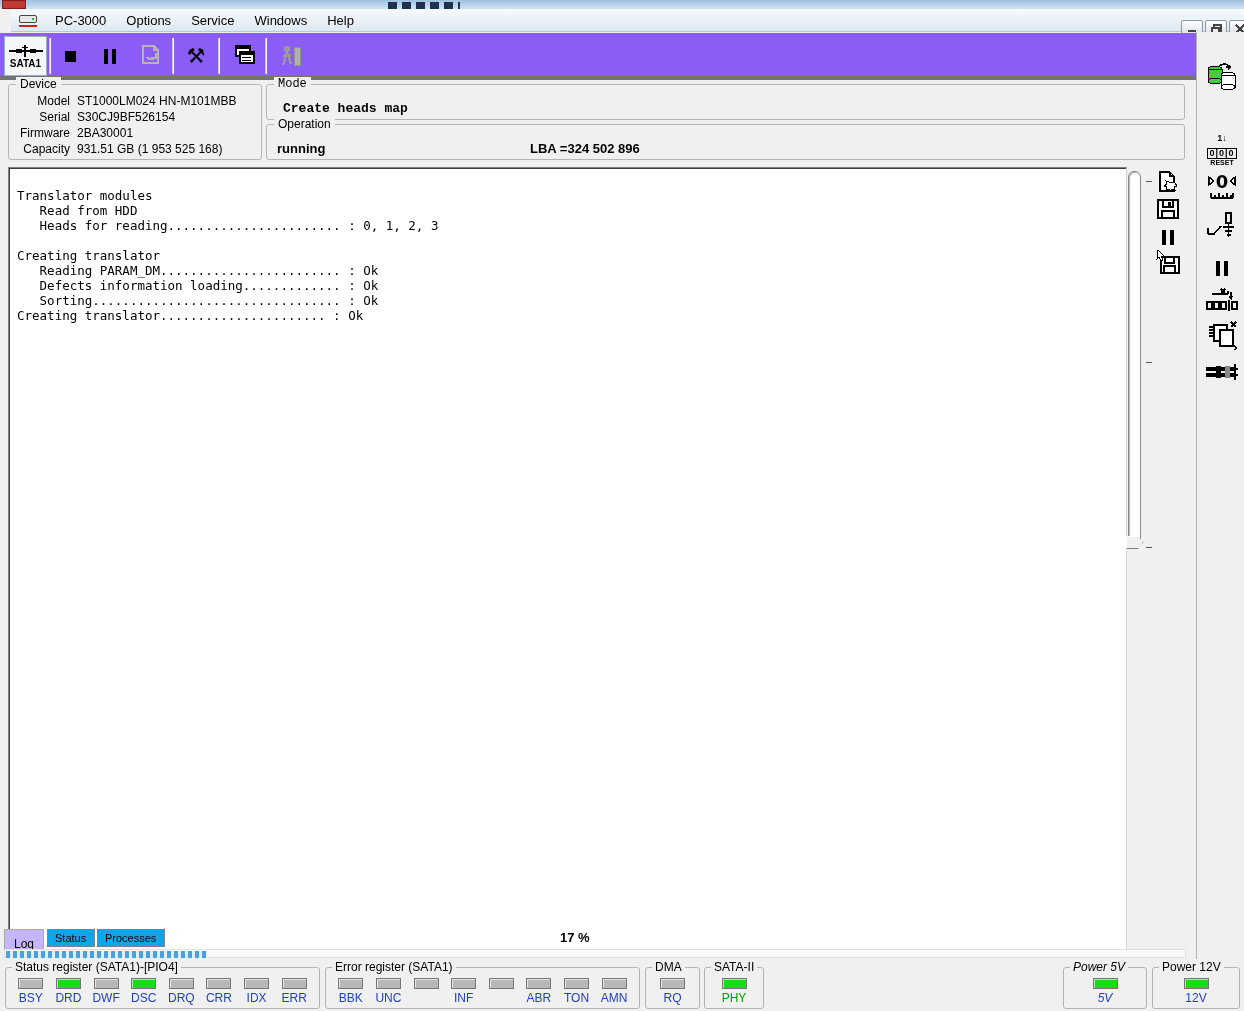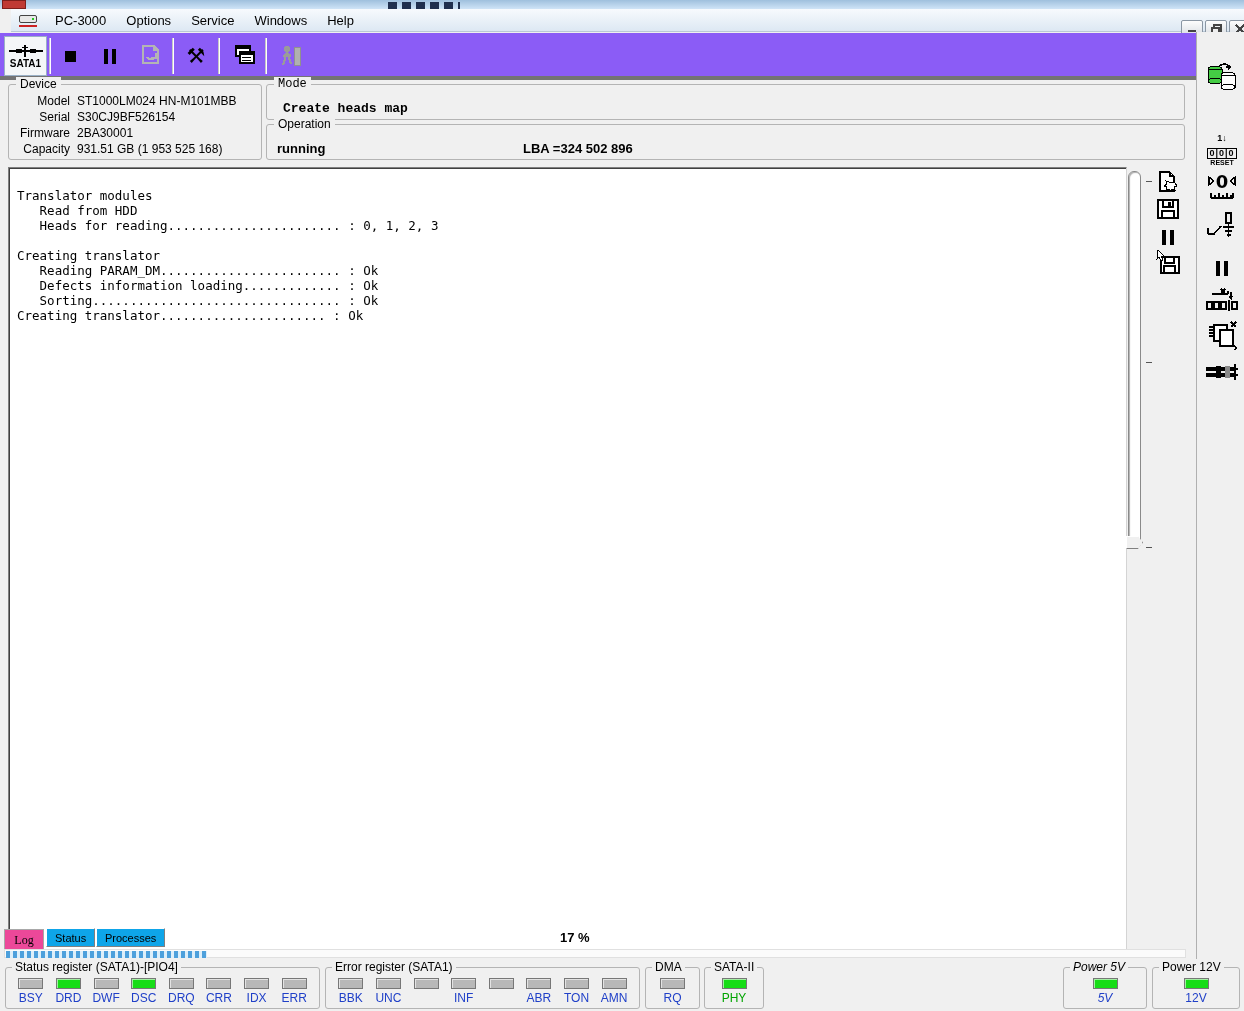--- a/index.html
+++ b/index.html
@@ -41,21 +41,21 @@
 
   
   .groupbox { position:absolute; border:1px solid #b4b4b4; border-radius:3px; }
   .groupbox > .legend { position:absolute; top:-8px; left:7px; background:#f0f0f0; padding:0 4px; font-size:12px; line-height:14px; }
   .dev-rows { position:absolute; left:4px; top:8px; right:4px; }
   .dev-row { display:flex; font-size:12px; line-height:16px; }
   .dev-row .dl { width:64px; text-align:right; padding-right:7px; color:#000; }
   .dev-row .dv { flex:1; }
   .mode-value { position:absolute; left:16px; top:16px; font-size:13px; font-weight:bold; }
   .op-status { position:absolute; left:10px; top:16px; font-size:13px; font-weight:bold; }
-  .op-lba { position:absolute; left:256px; top:16px; font-size:13px; font-weight:bold; }
+  .op-lba { position:absolute; left:263px; top:16px; font-size:13px; font-weight:bold; }
 
   
   .logbox { position:absolute; left:8px; top:167px; width:1119px; height:783px; background:#fff;
     border:1px solid #808080; border-right-color:#d4d4d4; border-bottom-color:#d4d4d4; box-shadow:inset 1px 1px 0 #404040; }
   .logtext { position:absolute; left:8px; top:20px; font-family:"DejaVu Sans Mono","Liberation Mono",monospace; font-size:12.5px; }
   .logtext .ln { white-space:pre; height:15px; line-height:15px; }
 
   
   .trackbar-channel { position:absolute; left:1128px; top:171px; width:13px; height:378px; background:#fff;
     border:1px solid #8a8a8a; border-radius:6px; box-shadow:inset 1px 1px 1px #b0b0b0; }
@@ -69,22 +69,22 @@
   
   .sidebar { position:absolute; left:1196px; top:32px; width:48px; height:927px; background:#f0f0f0; border-left:1px solid #b0b0b0; }
   .sb-ic { position:absolute; left:8px; width:34px; height:32px; display:flex; align-items:center; justify-content:center; flex-direction:column; }
   .reset-ic { text-align:center; line-height:1; }
   .reset-ic .r1 { font-size:9px; font-weight:bold; display:block; }
   .reset-ic .r2 { font-size:9px; font-weight:bold; border:1px solid #000; padding:0 1px; display:inline-block; letter-spacing:1px; }
   .reset-ic .r3 { font-size:7px; font-weight:bold; display:block; letter-spacing:0; }
 
   
   .tabrow { position:absolute; left:0px; top:928px; width:1190px; height:21px; }
-  .tab-log { position:absolute; left:4px; top:1px; width:40px; height:22px; background:#ec4899; border:1px solid #a8a8a8;
-    border-bottom:none; font-size:12px; display:flex; align-items:center; justify-content:center;font-family:Liberation Serif, serif; }
+  .tab-log { position:absolute; left:4px; top:1px; width:40px; height:28px; background:#c4b5fd; border:1px solid #a8a8a8;
+    border-bottom:none; font-size:12px; display:flex; align-items:center; justify-content:center; }
   .tab-raised { position:absolute; top:0px; height:19px; background:#0ea5e9; border:1px solid #808080;
     border-top-color:#fff; border-left-color:#fff; font-size:11px; display:flex; align-items:center; justify-content:center; padding:0 8px; }
   .pct { position:absolute; left:560px; top:2px; width:80px; text-align:left; font-size:13px; font-weight:bold; }
   .progress { position:absolute; left:4px; top:949px; width:1182px; height:9px; background:#fbfbfb; border:1px solid #e0e0e0; }
   .progress .fill { position:absolute; left:1px; top:1px; height:7px; background:repeating-linear-gradient(90deg,#4da0dc 0 4px,#ddeffa 4px 7px); }
 
   
   .regbox { position:absolute; border:1px solid #b4b4b4; border-radius:3px; background:#f0f0f0; }
   .regbox > .legend { position:absolute; top:-8px; left:6px; background:#f0f0f0; padding:0 3px; font-size:12px; white-space:nowrap; }
   .ledrow { position:absolute; left:6px; right:6px; top:10px; display:flex; }

